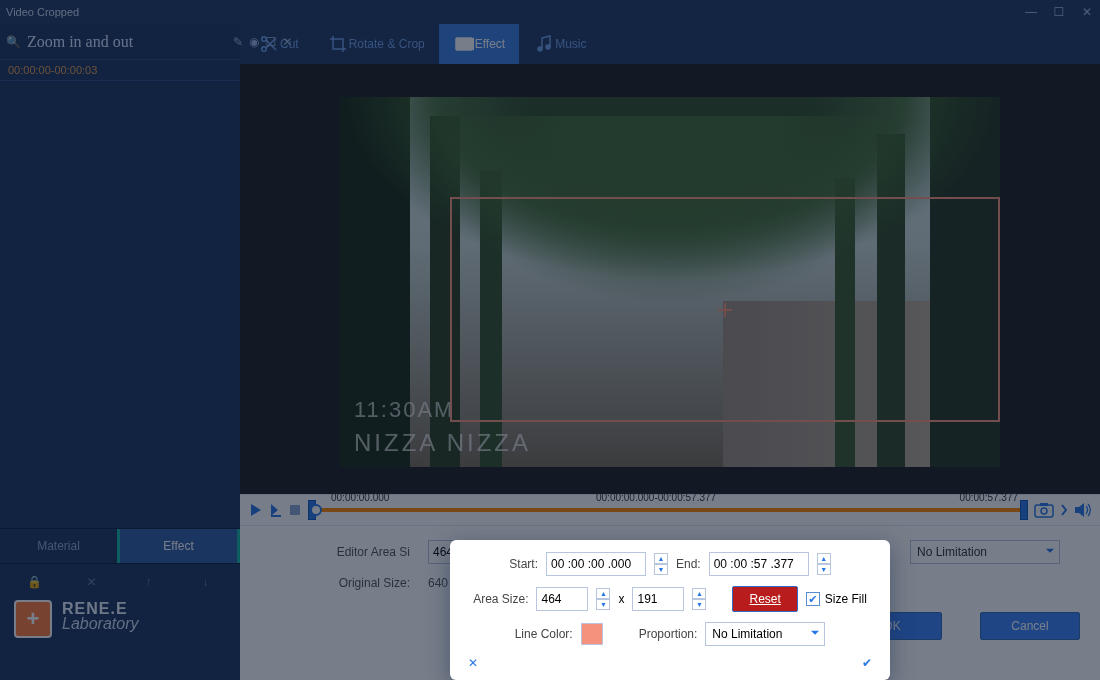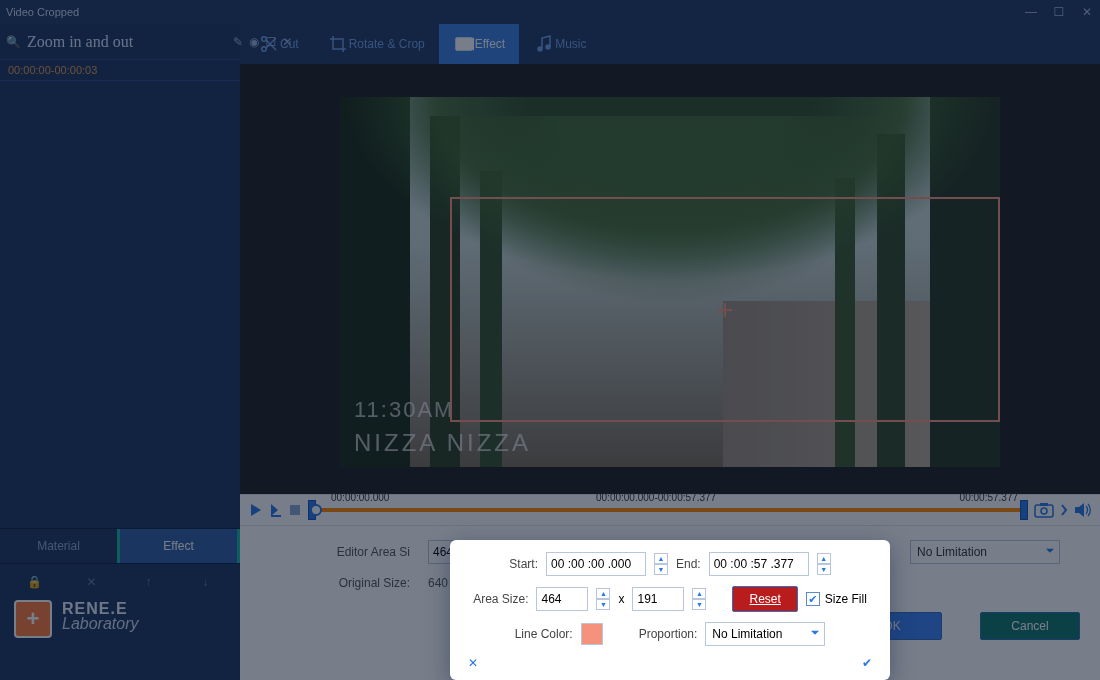--- a/index.html
+++ b/index.html
@@ -77,21 +77,21 @@
   .spin span{width:14px;height:11px;border:1px solid #b7c6dc;background:#fff;display:flex;align-items:center;justify-content:center;font-size:7px;color:#2877e6;cursor:pointer;}
   .select{position:relative;height:24px;border:1px solid #b7c6dc;background:#fff;min-width:150px;display:flex;align-items:center;padding:0 20px 0 6px;color:#333;}
   .select:after{content:"";position:absolute;right:5px;top:50%;transform:translateY(-40%);border:4px solid transparent;border-top-color:#2877e6;}
   .swatch{width:22px;height:22px;border:1px solid #b7c6dc;}
   .btn{height:26px;padding:0 16px;border:1px solid #2f6dc6;background:#5b95e6;color:#fff;border-radius:2px;cursor:pointer;display:flex;align-items:center;}
   .btn.flat{background:#b91c1c;text-decoration:underline;}
   .chk{display:flex;align-items:center;gap:5px;}
   .chk .box{width:14px;height:14px;border:1px solid #5a8ad0;background:#fff;display:flex;align-items:center;justify-content:center;color:#2877e6;font-size:11px;}
   .footer{padding:8px 20px;display:flex;justify-content:flex-end;gap:14px;}
   .fbtn{width:100px;height:28px;border:1px solid #346eb7;background:#3b82f6;color:#fff;border-radius:2px;display:flex;align-items:center;justify-content:center;cursor:pointer;}
-  .fbtn.cancel{background:#0f766e;margin-left:24px;}
+  .fbtn.cancel{background:#3b82f6;margin-left:24px;}
 
   .popup{position:absolute;z-index:100;left:450px;top:540px;width:440px;background:#fff;border-radius:6px;box-shadow:0 6px 24px rgba(20,40,80,.45);padding:12px 14px 10px 14px;}
   .popup .row{display:flex;align-items:center;gap:8px;margin-bottom:10px;justify-content:center;}
   .popup label{color:#444;}
   .popup .tinp{height:24px;border:1px solid #b7c6dc;padding:0 4px;width:100px;background:#fff;}
   .popup .sel{position:relative;height:24px;border:1px solid #b7c6dc;background:#fff;width:120px;display:flex;align-items:center;padding:0 20px 0 6px;}
   .popup .sel:after{content:"";position:absolute;right:5px;top:50%;transform:translateY(-40%);border:4px solid transparent;border-top-color:#2877e6;}
   .popup .pfoot{display:flex;justify-content:space-between;color:#2877e6;font-size:18px;padding:0 4px;}
 </style>
 </head>

